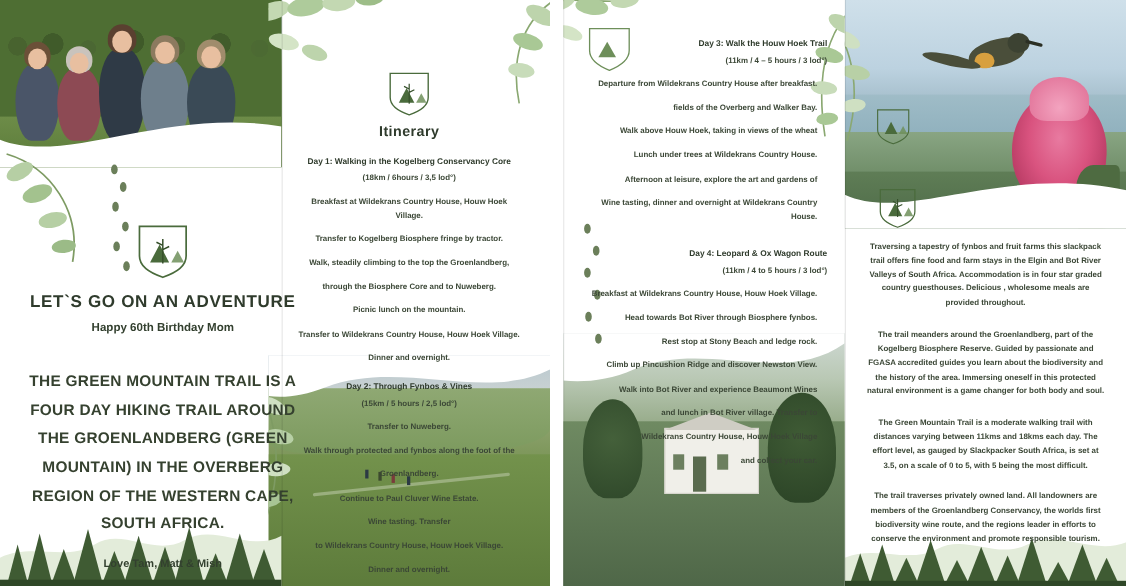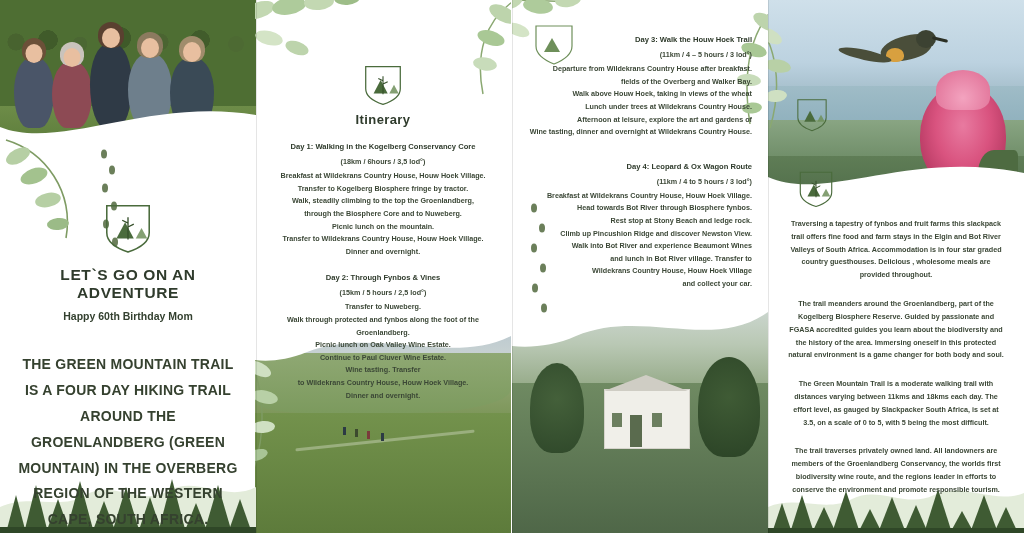--- a/index.html
+++ b/index.html
@@ -16,22 +16,22 @@
     height: 533px;
     overflow: hidden;
     background: #ffffff;
   }
   .panel {
     position: absolute;
     top: 0;
     height: 533px;
     overflow: hidden;
   }
-  #panel1 { left: 0; width: 256px; }
-  #panel2 { left: 255px; width: 256px; text-decoration: underline; }
+  #panel1 { left: 0; width: 256px; padding-left: 40px; }
+  #panel2 { left: 244px; width: 256px; text-decoration: underline; }
   #panel3 { left: 512px; width: 256px; }
   #panel4 { left: 768px; width: 256px; }
 
   .panel-bg {
     position: absolute;
     inset: 0;
     background: #ffffff;
   }
   .fold {
     position: absolute;
@@ -166,21 +166,21 @@
   .day-head {
     font-size: 7.6px; font-weight: bold; color: #2f3b2c;
     line-height: 1.7; margin: 0 0 2px 0;
   }
   .day-meta {
     font-size: 7.2px; font-weight: bold; color: #3b4736;
     line-height: 1.7; margin: 0 0 2px 0;
   }
   .day-lines p {
     font-size: 7.2px; font-weight: bold; color: #3b4736;
-    line-height: 1.75; margin: 0;
+    line-height: 1.75; margin: 9px;
   }
 
   
   #p3-content {
     position: absolute; left: 0; right: 0; top: 34px;
     text-align: right; z-index: 12; padding: 0 16px;
   }
 
   
   #p4-content {
@@ -327,21 +327,20 @@
         </div>
       </div>
 
       <div class="day-block">
         <div class="day-head">Day 2: Through Fynbos &amp; Vines</div>
         <div class="day-meta">(15km / 5 hours / 2,5 lod°)</div>
         <div class="day-lines">
           <p>Transfer to Nuweberg.</p>
           <p>Walk through protected and fynbos along the foot of the</p>
           <p>Groenlandberg.</p>
-          <p>Picnic lunch on Oak Valley Wine Estate.</p>
           <p>Continue to Paul Cluver Wine Estate.</p>
           <p>Wine tasting. Transfer</p>
           <p>to Wildekrans Country House, Houw Hoek Village.</p>
           <p>Dinner and overnight.</p>
         </div>
       </div>
     </div>
 
     <div class="photo" id="p2-photo">
       <div style="position:absolute;left:0;right:0;top:30px;height:60px;background:linear-gradient(#8fa873,#7c9a5e);border-radius:0 0 40% 20%;"></div>

